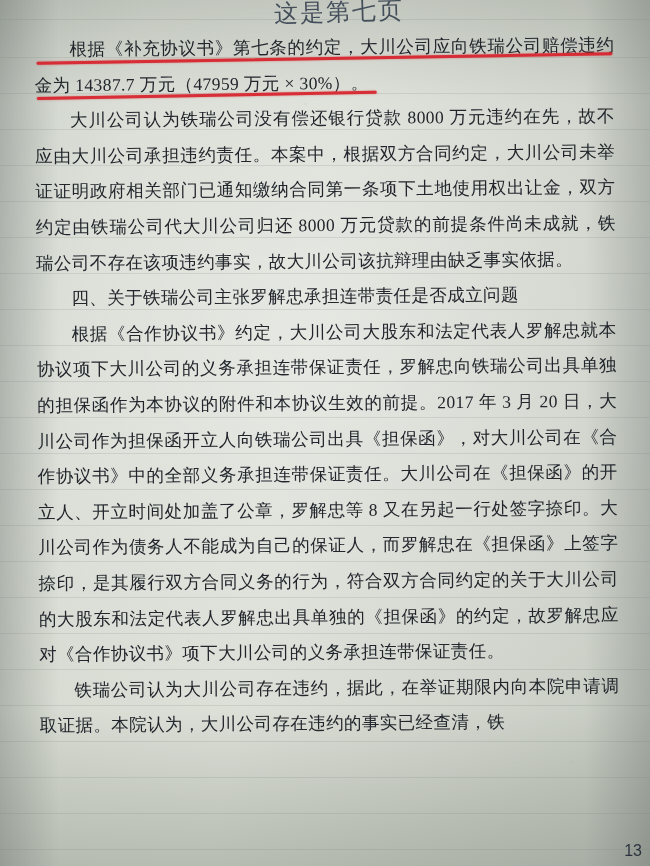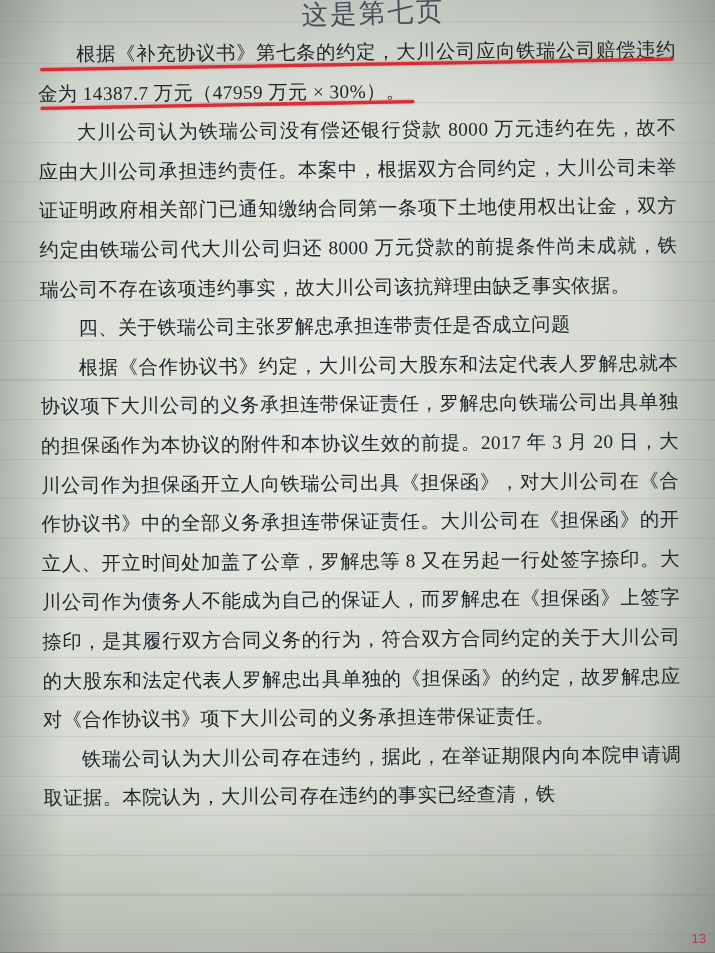--- a/index.html
+++ b/index.html
@@ -105,22 +105,22 @@
     box-shadow: 0 0 2px rgba(216,32,42,0.6);
     opacity: 0.92;
   }
   .mark-1 { left: 2px;  top: 57px;  width: 576px; transform: rotate(-0.5deg); }
   .mark-2 { left: 2px;  top: 93px;  width: 340px; transform: rotate(-0.6deg); }
 
   .page-number {
     position: absolute;
     right: 8px;
     bottom: 6px;
-    font-size: 12px;
-    color: #be185d;
+    font-size: 16px;
+    color: #0f172a;
     font-family: "Liberation Sans", sans-serif;
     opacity: 0.8;
   }
 
   
   .skew {
     transform: rotate(-0.45deg);
     transform-origin: 50% 0%;
   }
 </style>

